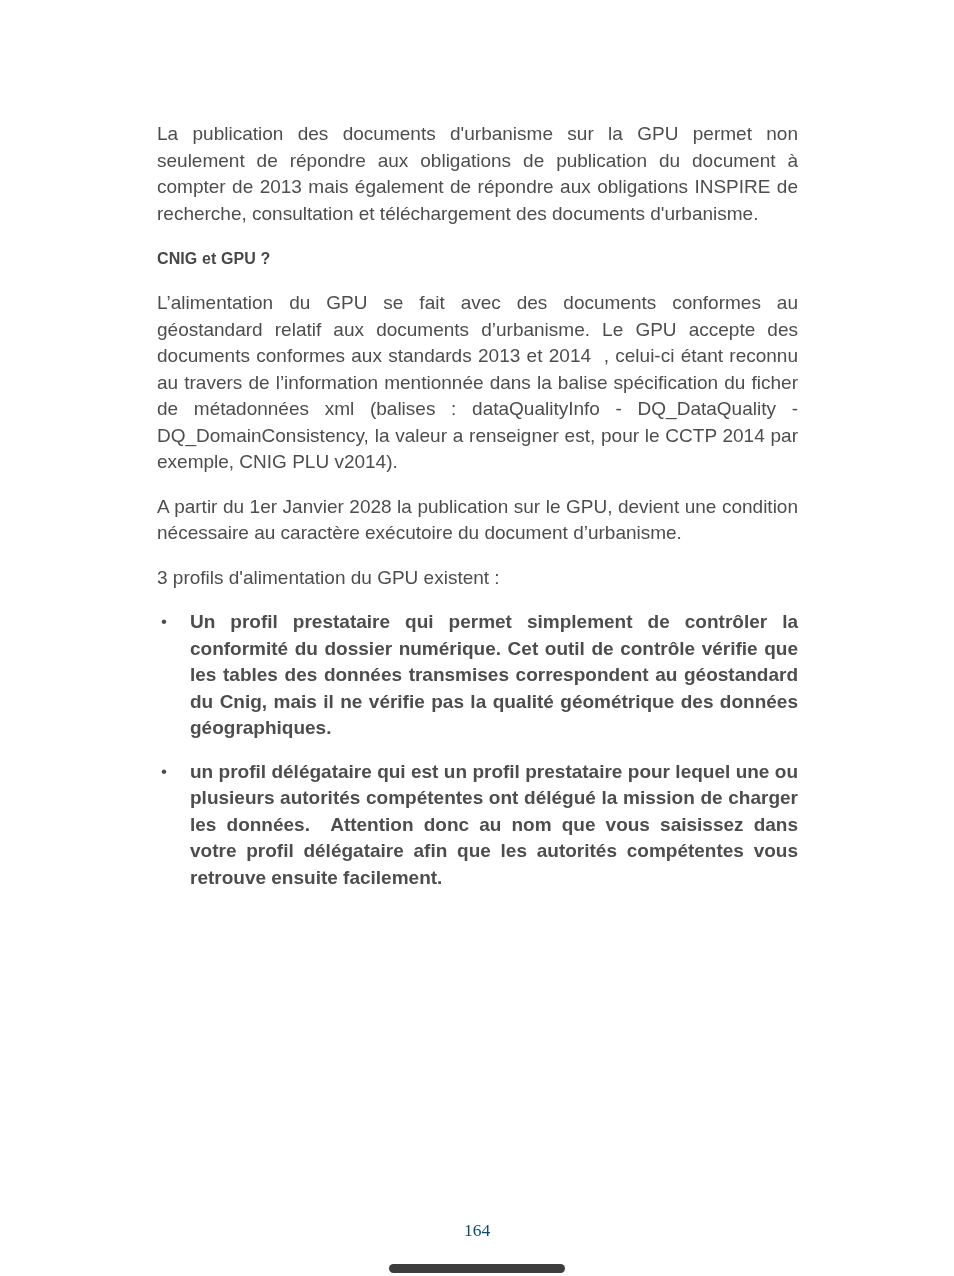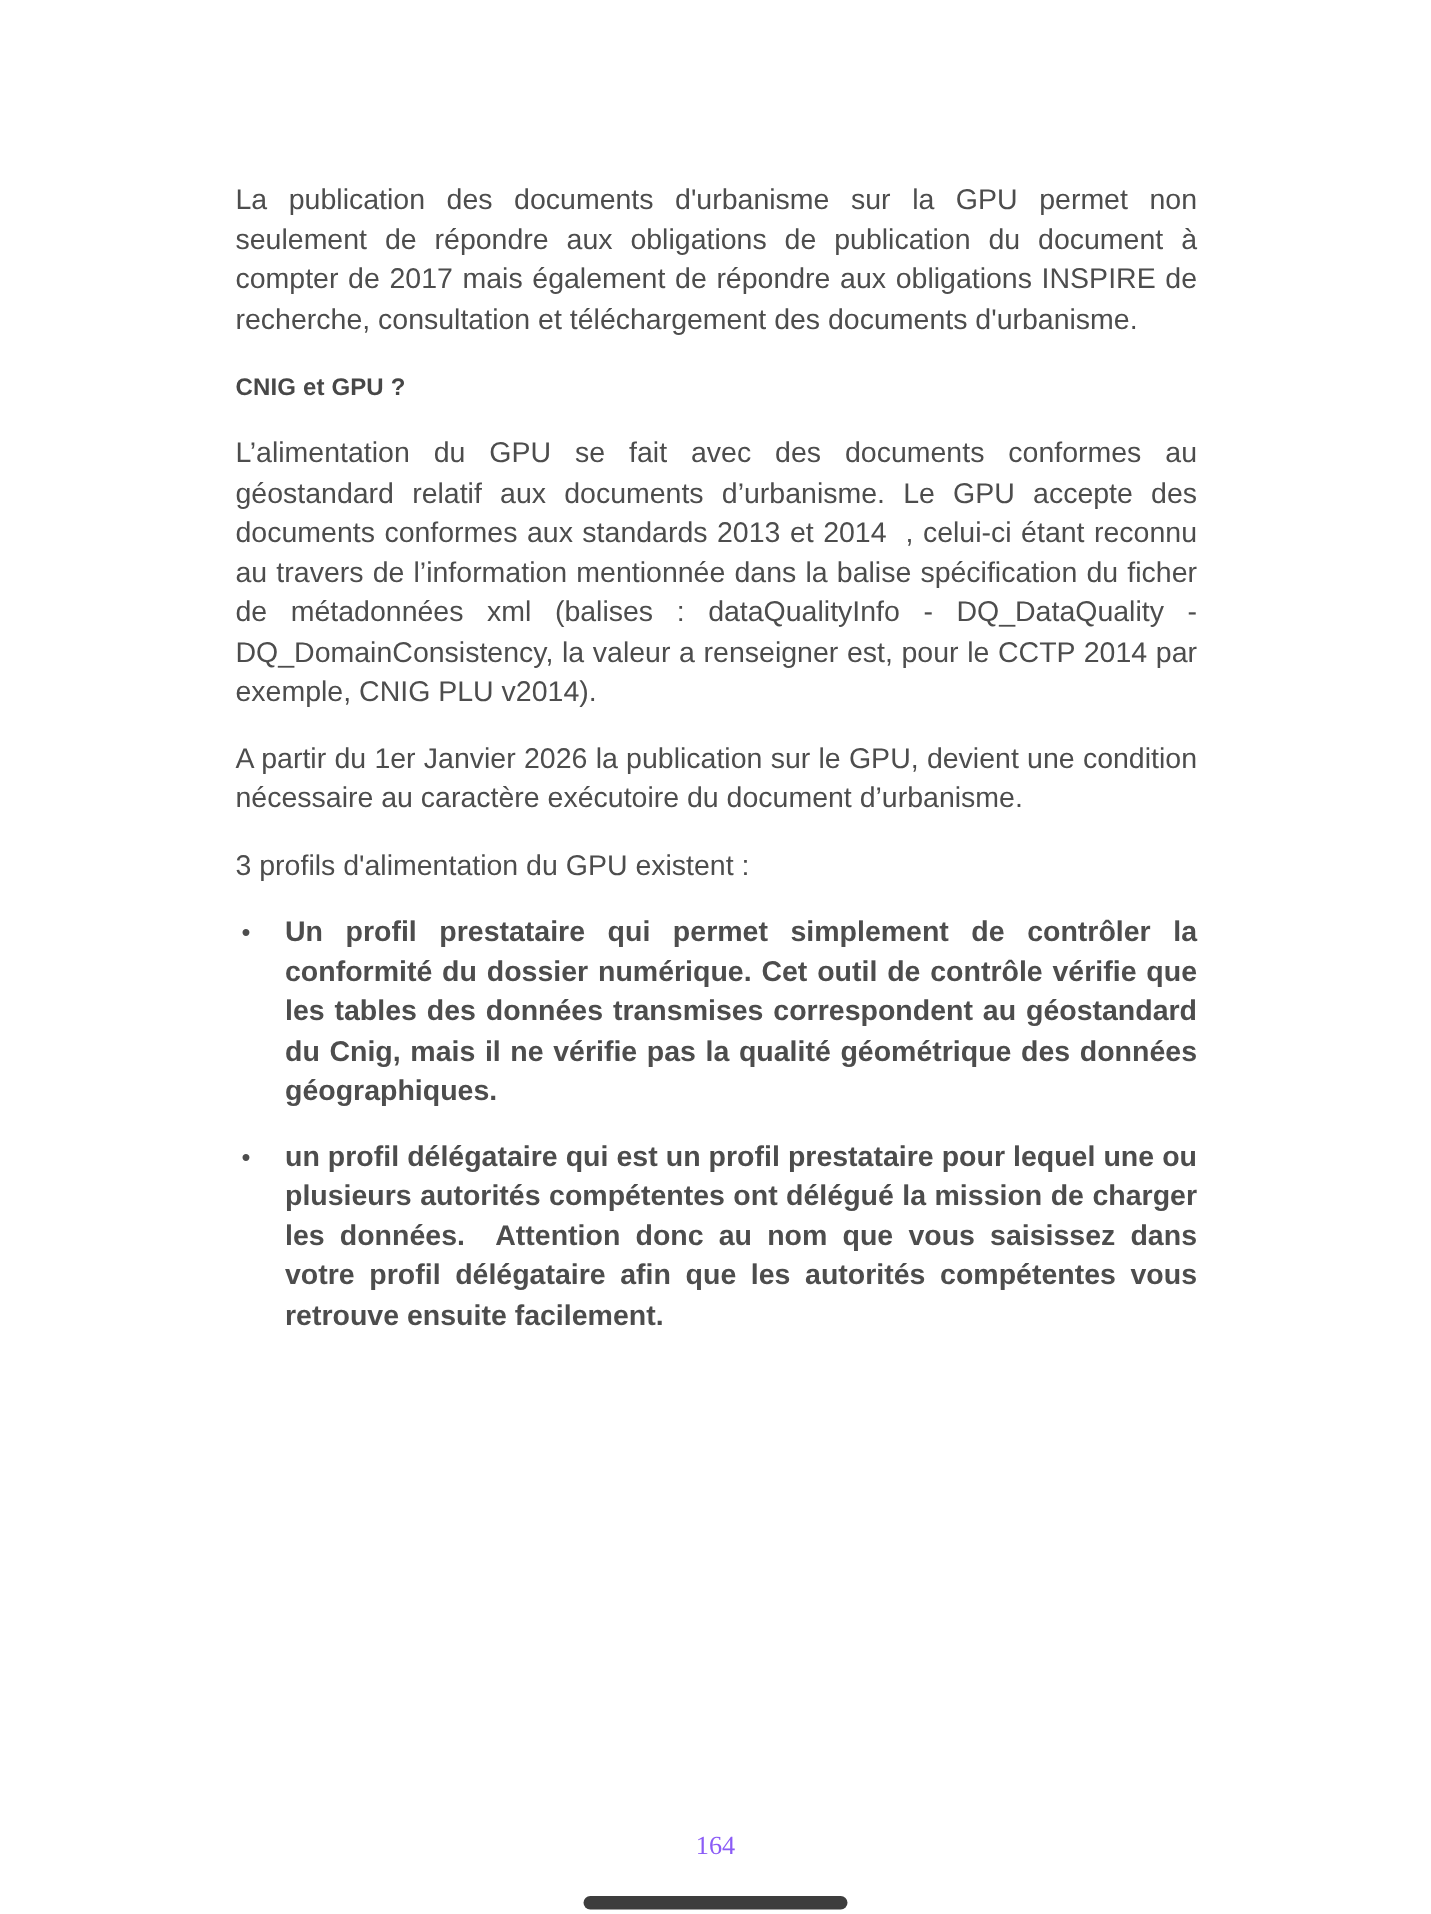--- a/index.html
+++ b/index.html
@@ -59,49 +59,49 @@
     font-weight: bold;
   }
   .page-footer {
     position: absolute;
     top: 1220px;
     left: 0;
     width: 100%;
     text-align: center;
     font-family: "Liberation Serif", "DejaVu Serif", serif;
     font-size: 17.5px;
-    color: #8b5cf6;
+    color: #0c4a6e;
   }
   .home-indicator {
     position: absolute;
     bottom: 3px;
     left: 50%;
     transform: translateX(-50%);
     width: 176px;
     height: 9px;
     border-radius: 5px;
     background: #3d3d3d;
   }
 </style>
 </head>
 <body>
 
 <div class="page">
 
   <div class="content">
 
-    <p>La publication des documents d'urbanisme sur la GPU permet non seulement de répondre aux obligations de publication du document à compter de 2017 mais également de répondre aux obligations INSPIRE de recherche, consultation et téléchargement des documents d'urbanisme.</p>
+    <p>La publication des documents d'urbanisme sur la GPU permet non seulement de répondre aux obligations de publication du document à compter de 2013 mais également de répondre aux obligations INSPIRE de recherche, consultation et téléchargement des documents d'urbanisme.</p>
 
     <h2>CNIG et GPU&nbsp;?</h2>
 
     <p>L’alimentation du GPU se fait avec des documents conformes au géostandard relatif aux documents d’urbanisme. Le GPU accepte des documents conformes aux standards 2013 et 2014&nbsp;&nbsp;, celui-ci étant reconnu au travers de l’information mentionnée dans la balise spécification du ficher de métadonnées xml (balises&nbsp;: dataQualityInfo - DQ_DataQuality - DQ_DomainConsistency, la valeur a renseigner est, pour le CCTP 2014 par exemple, CNIG PLU v2014).</p>
 
 
 
-    <p>A partir du 1er Janvier 2026 la publication sur le GPU, devient une condition nécessaire au caractère exécutoire du document d’urbanisme.</p>
+    <p>A partir du 1er Janvier 2028 la publication sur le GPU, devient une condition nécessaire au caractère exécutoire du document d’urbanisme.</p>
 
 
     <p>3 profils d'alimentation du GPU existent&nbsp;:</p>
 
     <div class="bullet-list">
 
       <div class="bullet-item">
         <span class="bullet-marker">•</span>
         <span class="bullet-text">Un profil prestataire qui permet simplement de contrôler la conformité du dossier numérique. Cet outil de contrôle vérifie que les tables des données transmises correspondent au géostandard du Cnig, mais il ne vérifie pas la qualité géométrique des données géographiques.</span>
       </div>

